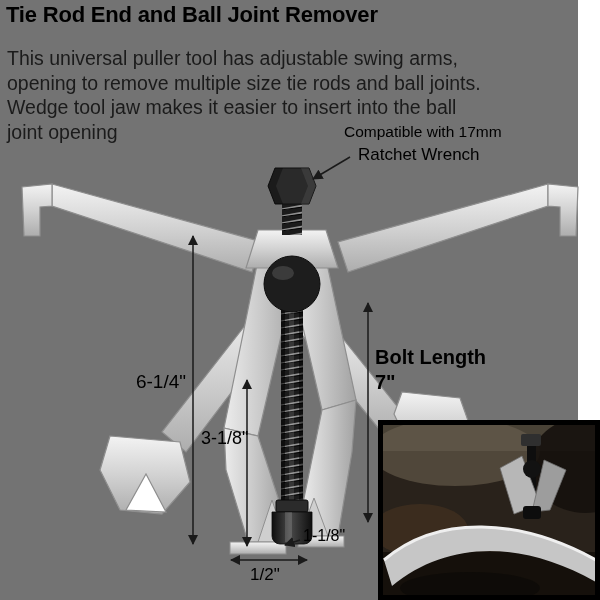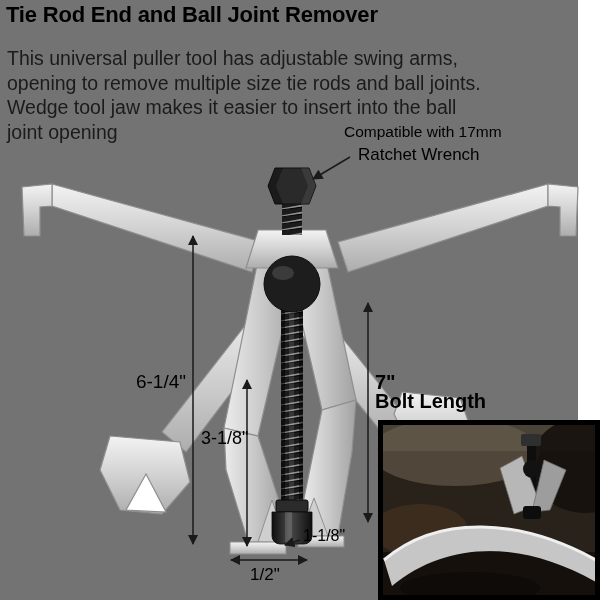--- a/index.html
+++ b/index.html
@@ -7,21 +7,21 @@
   .canvas{position:relative;width:578px;height:600px;background:#737373;}
   svg.art{position:absolute;left:0;top:0;}
   .lbl{position:absolute;color:#000;white-space:nowrap;z-index:5;}
   .title{left:6px;top:2px;font-size:22px;font-weight:700;letter-spacing:-0.2px;color:#000;}
   .desc{position:absolute;left:7px;top:46px;font-size:19.5px;line-height:24.5px;color:#1b1b1b;z-index:5;}
   .compat1{left:344px;top:123px;font-size:15.5px;}
   .compat2{left:358px;top:145px;font-size:17px;}
   .dim{font-size:18px;color:#000;}
   .dim-overall{left:122px;top:371px;width:64px;text-align:right;font-size:19px;}
   .dim-inner{left:201px;top:428px;}
-  .dim-bolt-label{left:375px;top:346px;font-size:20px;font-weight:700;margin-top:44px;}
+  .dim-bolt-label{left:375px;top:346px;font-size:20px;font-weight:700;}
   .dim-bolt-value{left:375px;top:371px;font-size:20px;font-weight:700;}
   .dim-tip{left:303px;top:527px;font-size:16px;}
   .dim-gap{left:250px;top:565px;font-size:17px;}
 </style>
 </head>
 <body>
 
 <div class="canvas">
 
   <svg class="art" width="600" height="600" viewBox="0 0 600 600">

